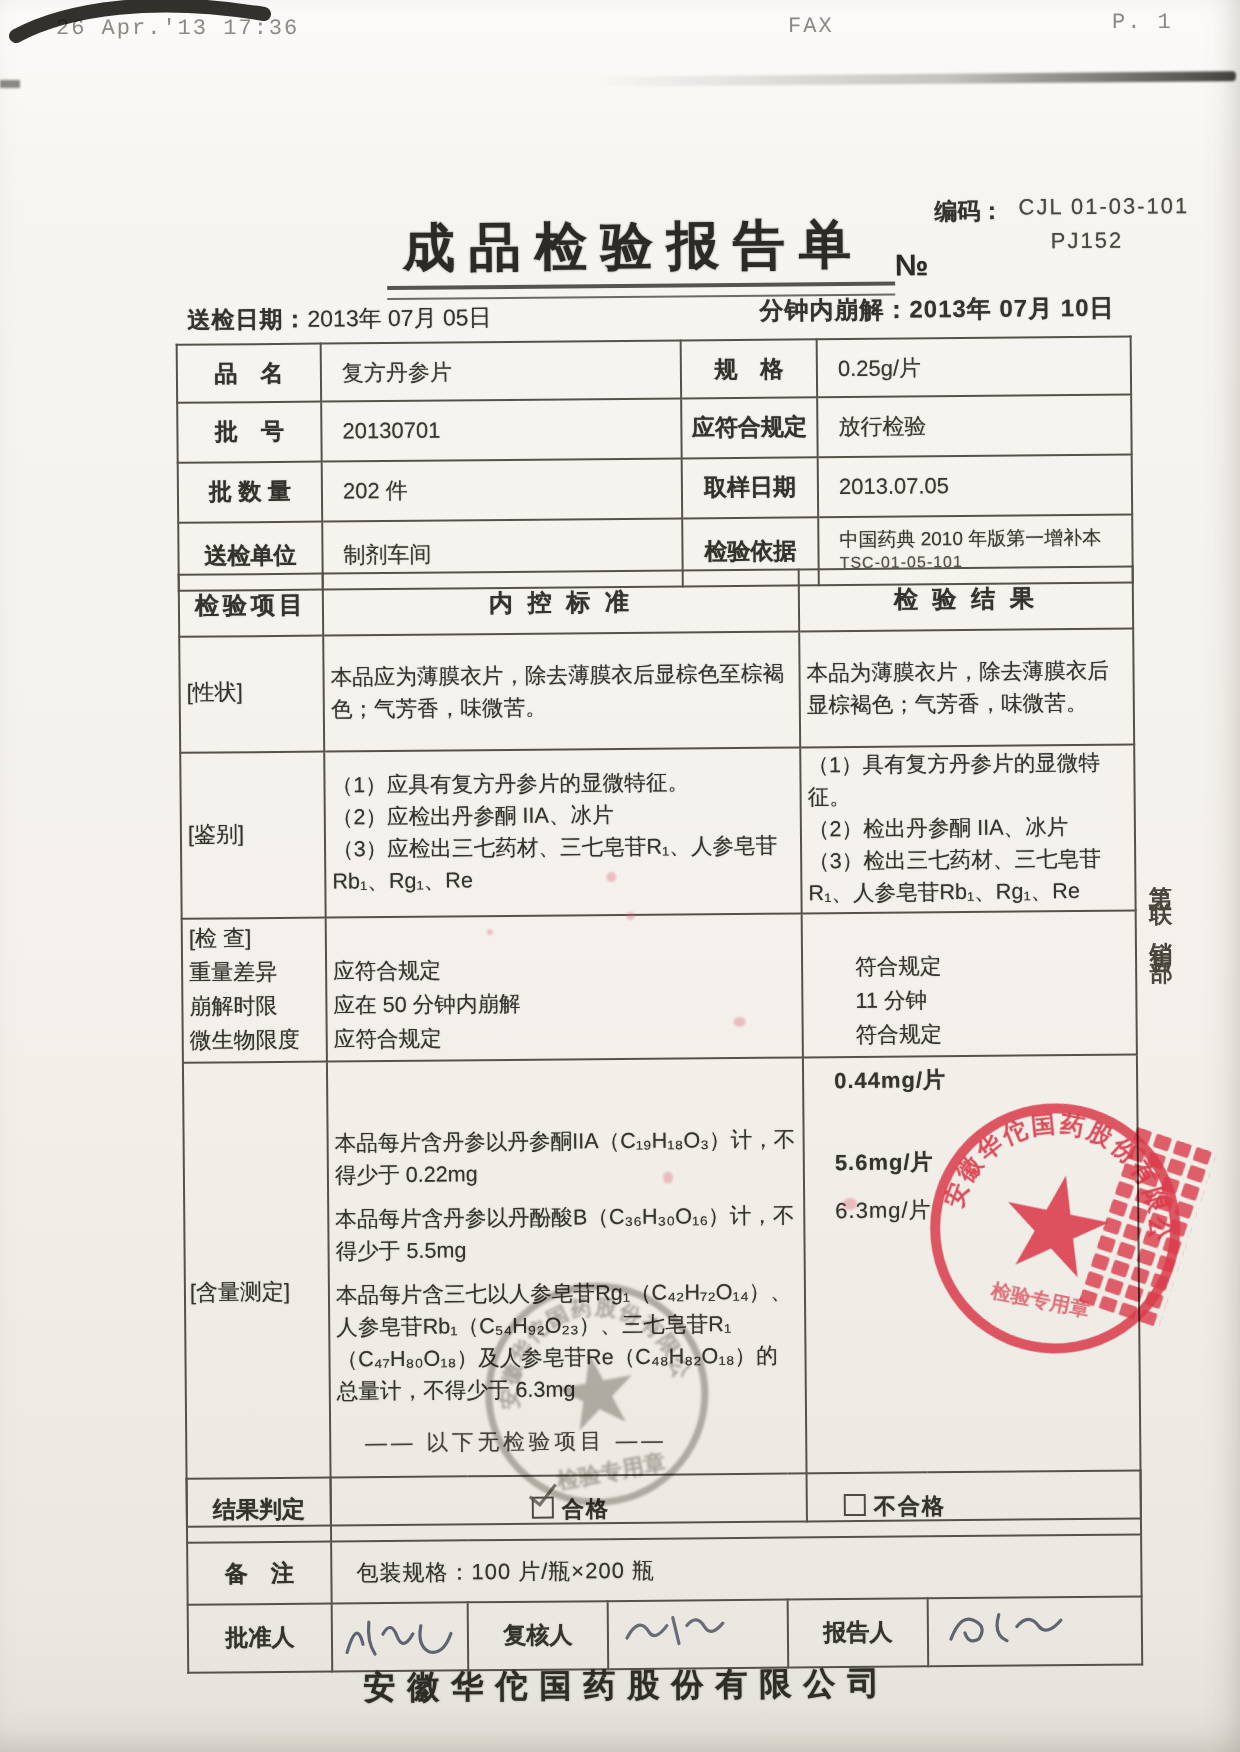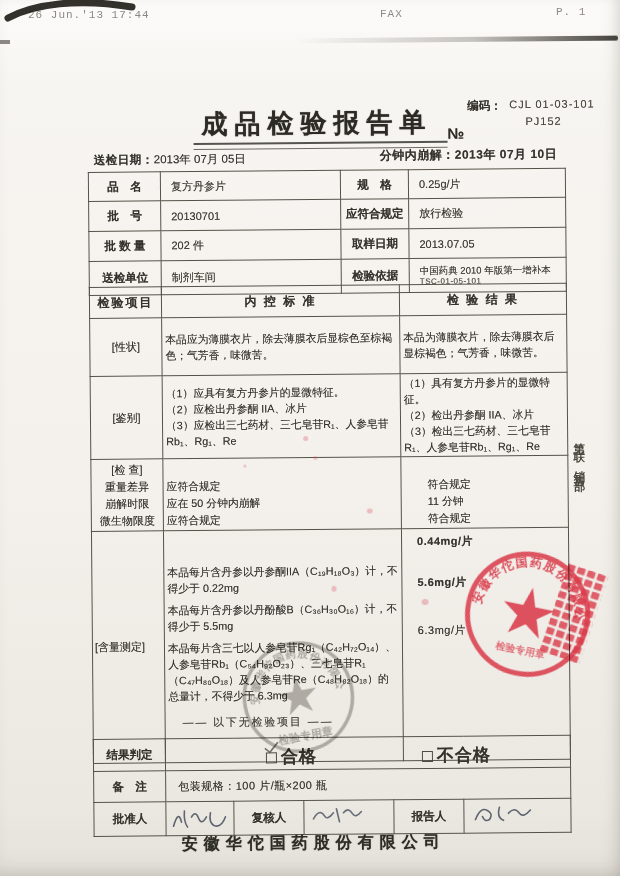--- a/index.html
+++ b/index.html
@@ -25,34 +25,34 @@
   .repline{font-size:12px;font-weight:bold;letter-spacing:.5px;}
   
   table.tbl{border-collapse:collapse;table-layout:fixed;position:absolute;left:90px;width:477px;background:transparent;}
   table.tbl td{border:1px solid #56524a;vertical-align:middle;padding:1px 3px;overflow:hidden;}
   .lbl{text-align:center;font-weight:600;font-size:11.5px;color:#34322c;}
   .val{font-size:11px;padding-left:10px !important;color:#3a3831;}
   .val2s{font-size:9.5px;line-height:11px;}
   .val2s .sub{font-size:8px;color:#55514a;letter-spacing:.5px;}
   tr.h27 td{height:26px;} tr.h28 td{height:27px;} tr.h32 td{height:31px;}
   tr.hdr td{height:28px;text-align:center;font-weight:600;font-size:12px;letter-spacing:2px;}
-  td.itm{vertical-align:top;text-align:center;font-size:11px;padding:6px 3px 0 1px;line-height:17px;}
+  td.itm{vertical-align:top;text-align:left;font-size:11px;padding:6px 3px 0 1px;line-height:17px;}
   td.std{vertical-align:top;font-size:10.8px;line-height:16px;padding:5px 4px 0 16px;}
   td.res{vertical-align:top;font-size:10.8px;line-height:16px;padding:5px 3px 0 10px;}
   tr.rxz td{height:55px;} tr.rjb td{height:65px;} tr.rjc td{height:69px;} tr.rhl td{height:229px;}
   .sp{height:17px;}
   .jc td div{line-height:17px;}
   p.ap{margin:0 0 6px 0;}
   .nomore{margin-top:10px;letter-spacing:2px;color:#45423b;padding-left:14px;font-size:10.8px;}
   .hlres{position:relative;height:100%;}
   .hlres div{position:absolute;left:12px;font-size:11px;letter-spacing:.5px;}
   
   .verdict-cell{position:relative;}
   .ckbox{display:inline-block;width:9px;height:9px;border:1.2px solid #4e4b44;vertical-align:-1px;background:transparent;}
-  .cklbl{font-size:17px;font-weight:600;letter-spacing:1px;margin-left:4px;}
+  .cklbl{font-size:11px;font-weight:600;letter-spacing:1px;margin-left:4px;}
   tr.b30 td{height:29px;} tr.b29 td{height:28px;} tr.b32 td{height:31px;}
   .remark-val{font-size:11px;letter-spacing:.5px;padding-left:12px !important;}
   .siglbl{text-align:center;font-weight:600;font-size:11.5px;}
   .footer{width:620px;text-align:center;font-size:16px;font-weight:bold;letter-spacing:6px;color:#2e2c27;text-shadow:0 0 1px rgba(46,44,39,.6);}
   
   .copytag{writing-mode:vertical-rl;text-orientation:upright;font-size:11.5px;font-weight:600;color:#4a463e;letter-spacing:4px;}
   .copytag .gap{display:inline-block;height:16px;}
   
   svg.stamp{position:absolute;mix-blend-mode:multiply;}
   .gs{filter:blur(.5px);}
@@ -62,22 +62,22 @@
   .artifact{position:absolute;}
   .streak{height:5px;background:linear-gradient(to right,rgba(40,35,28,0) 0%,rgba(40,35,28,.25) 55%,rgba(25,22,17,.8) 100%);transform:skewY(-.5deg);border-radius:2px;filter:blur(.4px);}
   .tilt{position:absolute;left:0;top:0;width:620px;height:876px;transform:rotate(-.5deg);transform-origin:310px 420px;}
   .sig{display:block;}
 </style>
 </head>
 <body>
 
 <div class="page">
 
-  <span class="abs fax" style="left:28px;top:9px;">26 Jun.'13 17:44</span>
-  <span class="abs fax" style="left:380px;top:8px;">FAX</span>
+  <span class="abs fax" style="left:28px;top:9px;">26 Apr.'13 17:36</span>
+  <span class="abs fax" style="left:394px;top:8px;">FAX</span>
   <span class="abs fax" style="left:556px;top:6px;">P. 1</span>
 
   <svg class="artifact" style="left:0;top:0;" width="150" height="30">
     <path d="M8,18 C34,4 78,-2 132,7" stroke="#17140f" stroke-width="7" fill="none" stroke-linecap="round" opacity=".88"></path>
   </svg>
   <div class="artifact streak" style="left:296px;top:37px;width:322px;"></div>
   <div class="artifact" style="left:0;top:40px;width:10px;height:4px;background:rgba(30,26,20,.5);filter:blur(.5px);"></div>
 
   <div class="tilt">
 
@@ -189,21 +189,21 @@
         <td class="std">
           <p class="ap">本品每片含丹参以丹参酮IIA（C₁₉H₁₈O₃）计，不得少于 0.22mg</p>
           <p class="ap">本品每片含丹参以丹酚酸B（C₃₆H₃₀O₁₆）计，不得少于 5.5mg</p>
           <p class="ap">本品每片含三七以人参皂苷Rg₁（C₄₂H₇₂O₁₄）、人参皂苷Rb₁（C₅₄H₉₂O₂₃）、三七皂苷R₁（C₄₇H₈₀O₁₈）及人参皂苷Re（C₄₈H₈₂O₁₈）的总量计，不得少于 6.3mg</p>
           <div class="nomore">—— 以下无检验项目 ——</div>
         </td>
         <td class="res">
           <div class="hlres">
             <div style="top:3px;font-weight:bold;">0.44mg/片</div>
             <div style="top:44px;font-weight:bold;">5.6mg/片</div>
-            <div style="top:92px;">6.3mg/片</div>
+            <div style="top:68px;">6.3mg/片</div>
           </div>
         </td>
       </tr>
     </tbody>
       </table>
 
     <table class="tbl smudge" style="top:737px;">
       <colgroup>
           <col style="width:72px">
           <col style="width:68px">

